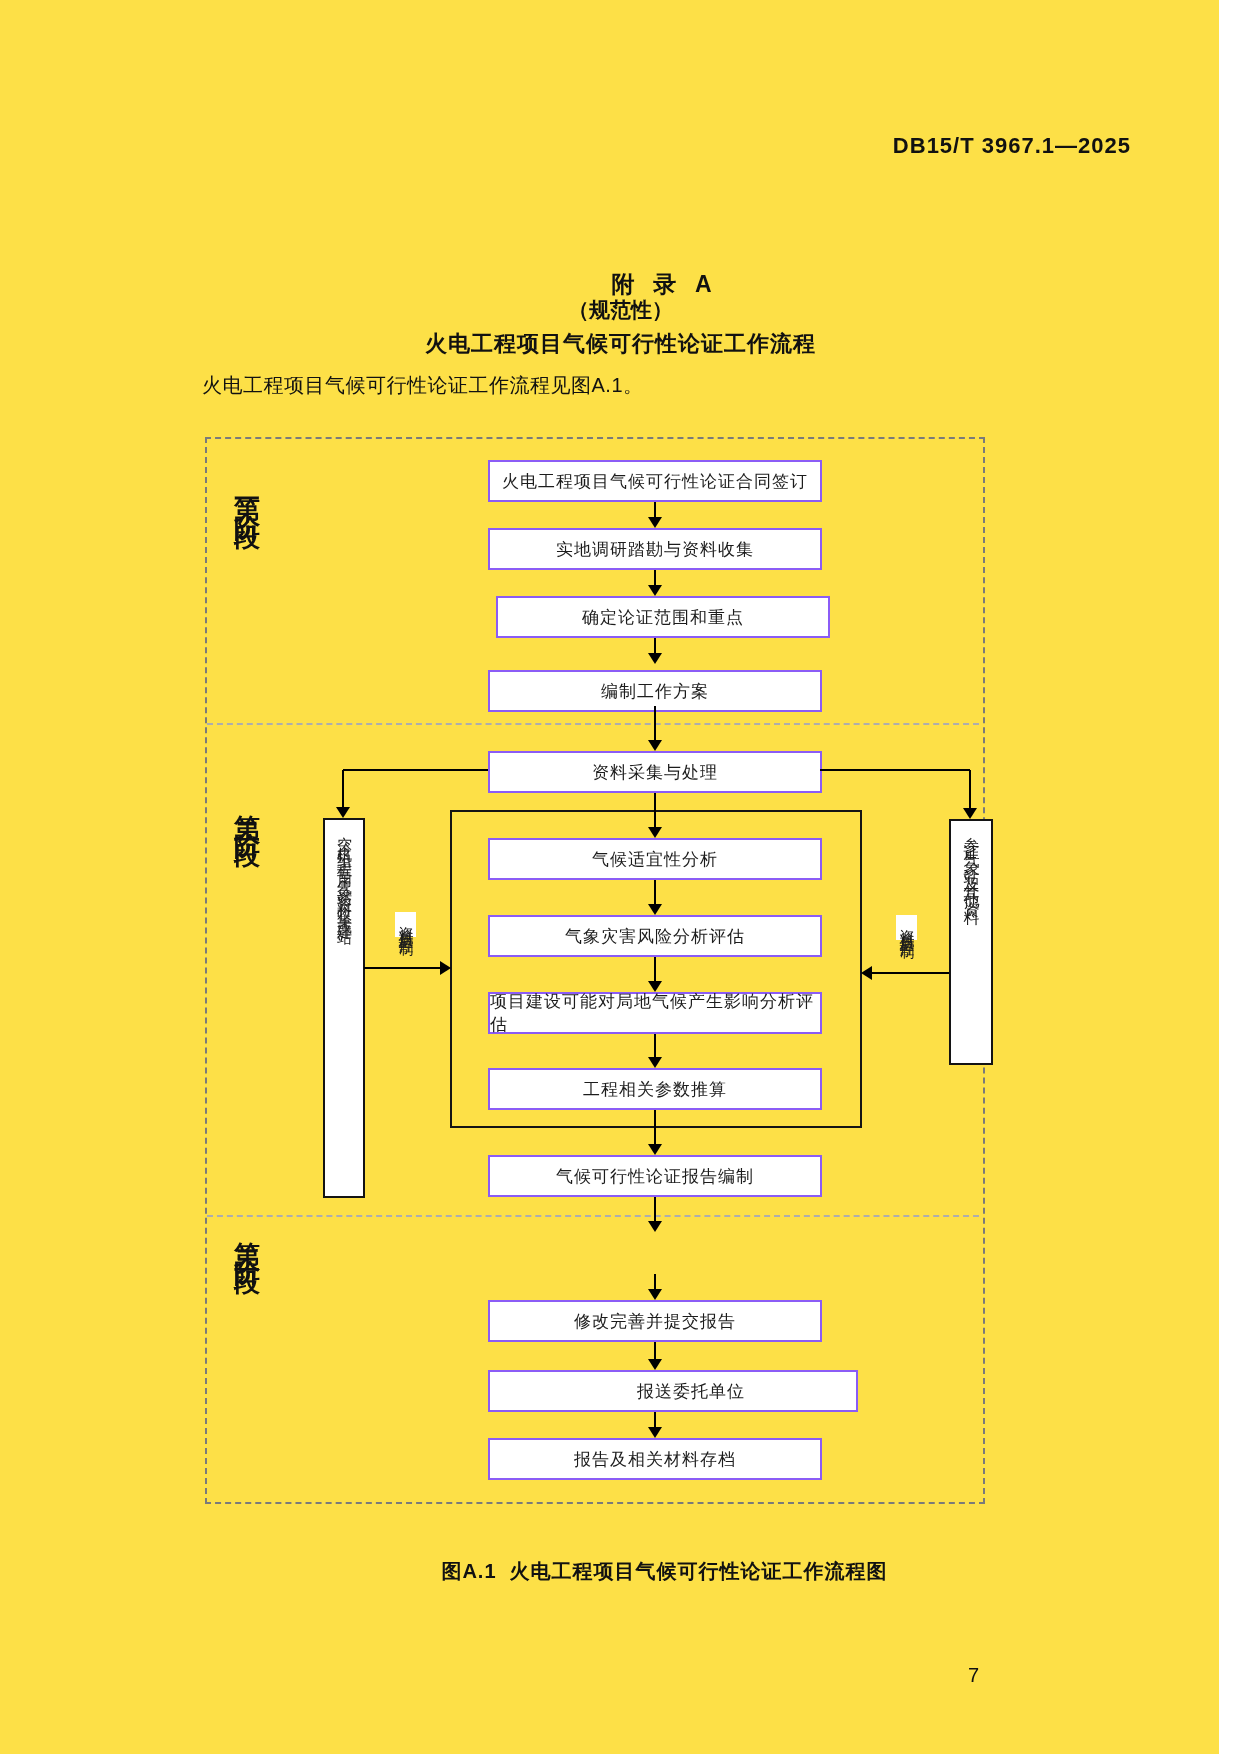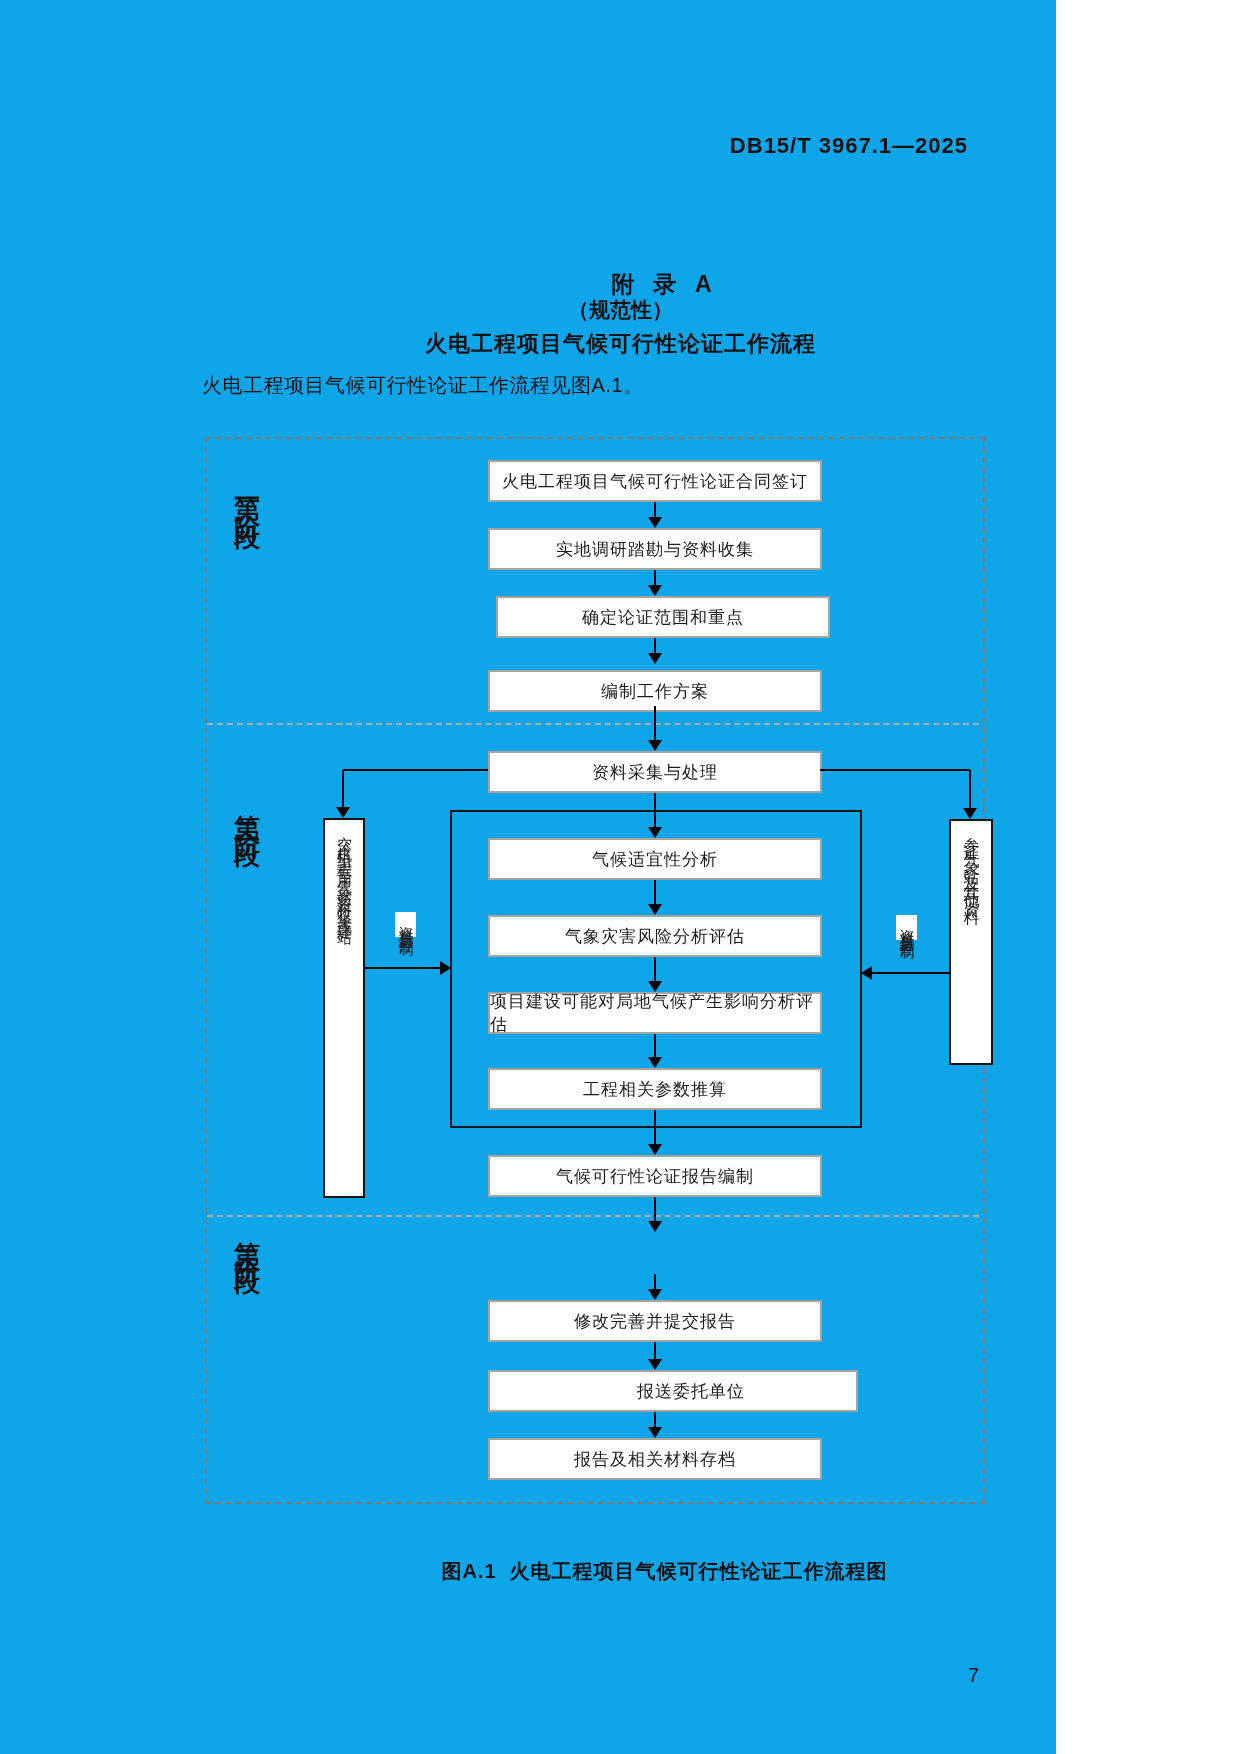--- a/index.html
+++ b/index.html
@@ -1,37 +1,37 @@
 <!DOCTYPE html>
 <html><head>
 <meta charset="utf-8">
 <style>
   html,body{margin:0;padding:0;background:#ffffff;}
   body{font-family:"Liberation Sans","DejaVu Sans",sans-serif;color:#111;}
-  #page{position:relative;width:1056px;height:1754px;background:#0ea5e9;overflow:hidden;}
+  #page{position:relative;width:1219px;height:1754px;background:#fde047;overflow:hidden;}
 
   .abs{position:absolute;}
   .pre{white-space:pre;}
 
   
   .doc-header{top:133px;right:88px;font-size:22px;font-weight:bold;letter-spacing:1px;}
   .t-center{left:0;width:1241px;text-align:center;}
   .appendix-label{top:269px;font-size:23px;font-weight:bold;letter-spacing:2px;margin-left:42px;}
   .normative{top:296px;font-size:21px;font-weight:bold;}
   .appendix-title{top:329px;font-size:22px;font-weight:bold;letter-spacing:1px;}
   .intro{top:372px;left:202px;font-size:20px;letter-spacing:0.5px;}
   .caption{top:1558px;font-size:20px;font-weight:bold;letter-spacing:1px;margin-left:44px;}
   .pagenum{top:1664px;left:968px;font-size:20px;}
 
   
   .outer-dash{left:205px;top:437px;width:776px;height:1063px;border:2px dashed #7a7a7a;}
   .divider{height:0;border-top:2px dashed #adadad;}
 
   
-  .box{left:488px;width:330px;height:38px;border:2px solid #a3a3a3;background:#fff;
+  .box{left:488px;width:330px;height:38px;border:2px solid #8b5cf6;background:#fff;
        display:flex;align-items:center;justify-content:center;
        font-size:17px;letter-spacing:1px;color:#1c1c1c;}
   .groupbox{left:450px;top:810px;width:408px;height:314px;border:2px solid #141414;}
 
   
   .varrow{width:14px;}
   .varrow::before{content:"";position:absolute;left:6px;top:0;width:2px;height:calc(100% - 10px);background:#000;}
   .varrow::after{content:"";position:absolute;left:0;bottom:0;width:0;height:0;
       border-left:7px solid transparent;border-right:7px solid transparent;border-top:11px solid #000;}
   .hline{height:2px;background:#000;}

